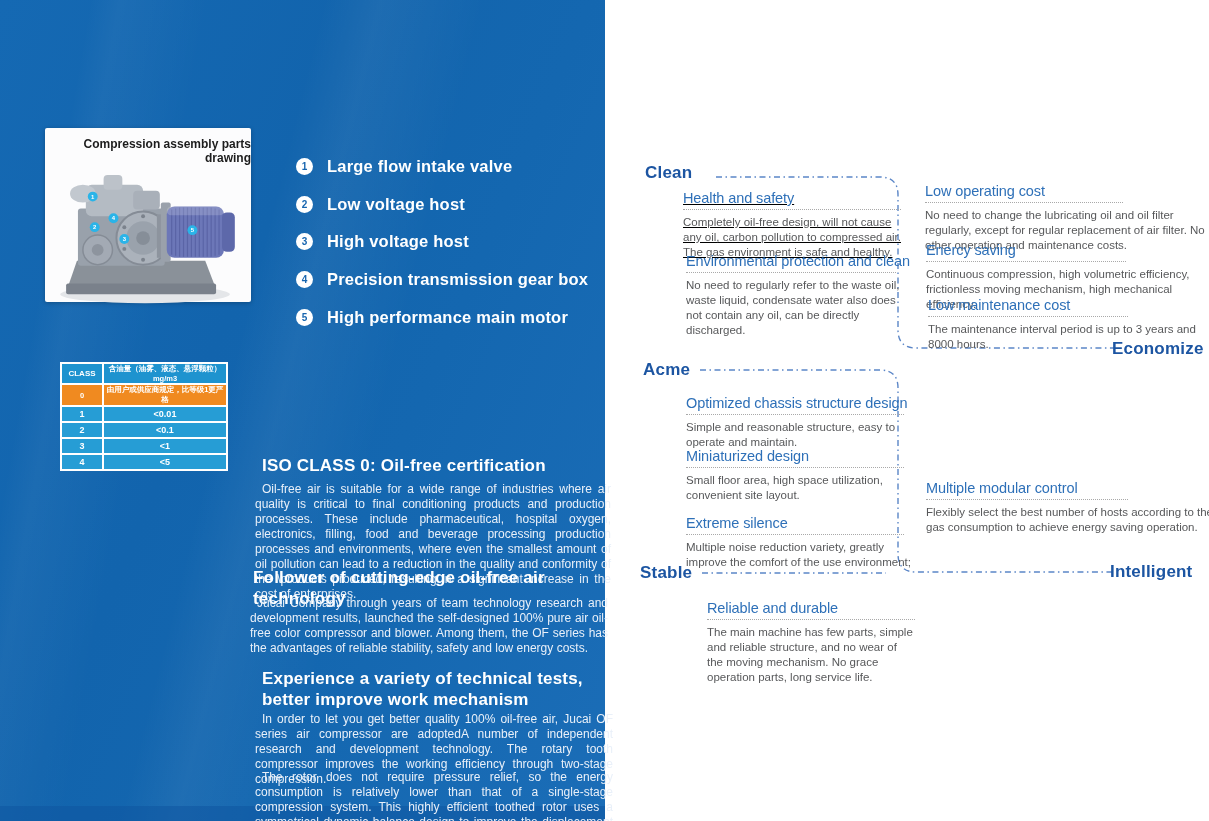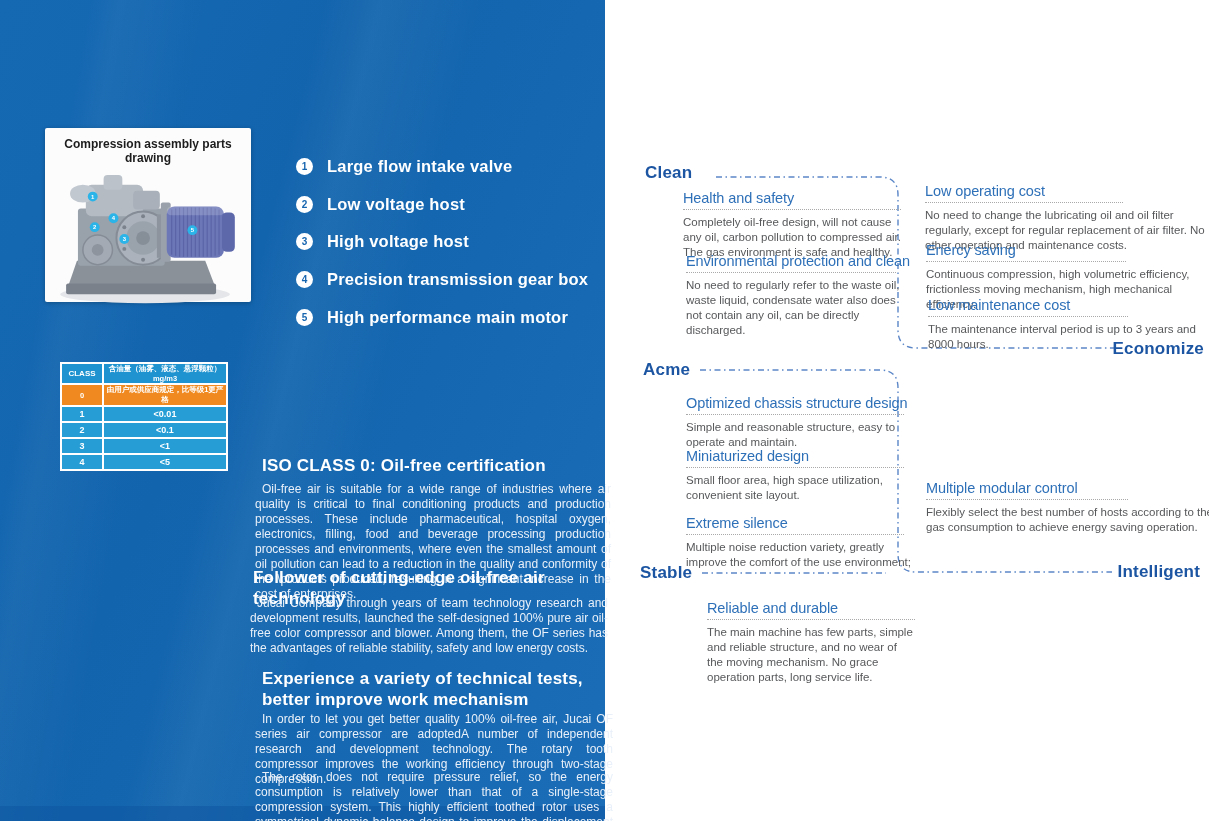--- a/index.html
+++ b/index.html
@@ -10,21 +10,21 @@
   
   .left-panel { position:absolute; left:0; top:0; width:605px; height:821px;
     background:linear-gradient(113deg,#1569b3 0%,#1264ad 38%,#1467b0 62%,#1b6db7 100%); }
   .left-panel::before { content:""; position:absolute; inset:0;
     background:linear-gradient(104deg,transparent 40%,rgba(255,255,255,.05) 47%,transparent 60%),
                linear-gradient(100deg,transparent 12%,rgba(255,255,255,.04) 16%,transparent 28%); }
   .bottom-strip { position:absolute; left:0; top:806px; width:605px; height:15px; background:#0e55a0; opacity:.55; }
 
   .parts-card { position:absolute; left:45px; top:128px; width:206px; height:174px;
     background:#fcfcfd; border-radius:2px; box-shadow:0 1px 4px rgba(0,0,0,.25); }
-  .parts-card-title { padding-top:9px; text-align:center; font-size:12px; font-weight:600; color:#1c1c1c; }
+  .parts-card-title { padding-top:9px; text-align:right; font-size:12px; font-weight:600; color:#1c1c1c; }
   .parts-card svg { display:block; margin:2px auto 0; }
 
   .parts-list { position:absolute; left:296px; top:146px; }
   .parts-item { position:absolute; left:0; display:flex; align-items:center; gap:14px; height:20px; }
   .num-circle { width:17px; height:17px; border-radius:50%; background:#fff; color:#1765af;
     font-size:10px; font-weight:bold; text-align:center; line-height:17px; flex:0 0 17px; }
   .parts-label { color:#fff; font-size:16.5px; font-weight:600; letter-spacing:.2px; white-space:nowrap; }
 
   .class-table { position:absolute; left:60px; top:362px; width:168px; border-collapse:collapse;
     background:#fff; border:2px solid #ffffff; }
@@ -36,21 +36,21 @@
   .class-table tr.hl td { background:#f08a20; font-size:7.5px; }
   .class-table tr.hdr td.col-val { font-size:7.5px; }
 
   .blue-section-title { position:absolute; color:#ffffff; font-weight:bold; font-size:17px;
     line-height:21px; white-space:pre-line; letter-spacing:.2px; }
   .blue-section-para { position:absolute; color:#e9f0f9; font-size:12px; line-height:15px;
     text-indent:7px; text-align:justify; }
 
   
   .group-label { position:absolute; color:#1c55a2; font-size:17px; font-weight:bold; letter-spacing:.2px; }
-  .group-label.right { text-align:right; }
+  .group-label.right { }
   .rp-item { position:absolute; }
   .item-title { color:#2e70b8; font-size:14.5px; font-weight:500; letter-spacing:-.1px; white-space:nowrap; }
   .rule { border-top:1px dotted #a9a9a9; margin:3px 0 5px 0; }
   .item-body { color:#57585a; font-size:11.5px; line-height:15px; }
   .connectors { position:absolute; left:0; top:0; pointer-events:none; }
 </style>
 </head>
 <body>
 
 <div class="page">
@@ -187,21 +187,21 @@
       <path d="M 702 573 H 886"></path>
     </g>
   </svg>
 
   <div class="group-label" style="left:645px; top:163px;">Clean</div>
   <div class="group-label right" style="left:1112px; top:339px; width:92px;">Economize</div>
   <div class="group-label" style="left:643px; top:360px;">Acme</div>
   <div class="group-label right" style="left:1110px; top:562px; width:90px;">Intelligent</div>
   <div class="group-label" style="left:640px; top:563px;">Stable</div>
 
-  <div class="rp-item" style="left:683px; top:190px; width:228px;">
+  <div class="rp-item" style="left:683px; top:190px; width:228px;text-decoration:underline;">
     <div class="item-title">Health and safety</div>
     <div class="rule" style="width:218px;"></div>
     <div class="item-body">Completely oil-free design, will not cause any oil, carbon pollution to compressed air. The gas environment is safe and healthy.</div>
   </div>
   <div class="rp-item" style="left:686px; top:253px; width:226px;">
     <div class="item-title">Environmental protection and clean</div>
     <div class="rule" style="width:210px;"></div>
     <div class="item-body">No need to regularly refer to the waste oil, waste liquid, condensate water also does not contain any oil, can be directly discharged.</div>
   </div>
 

